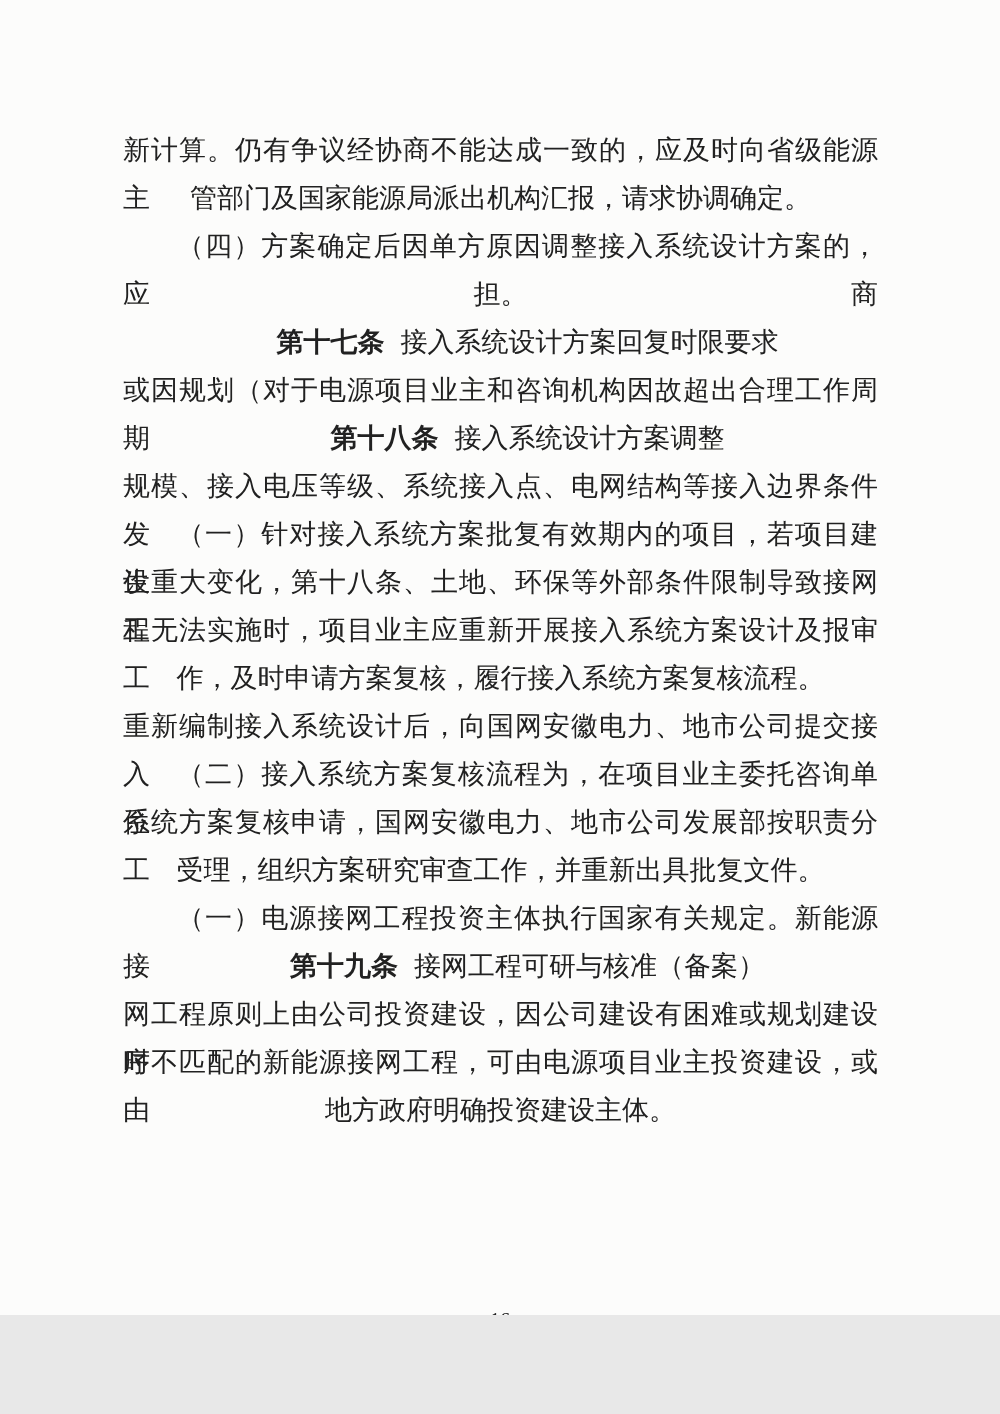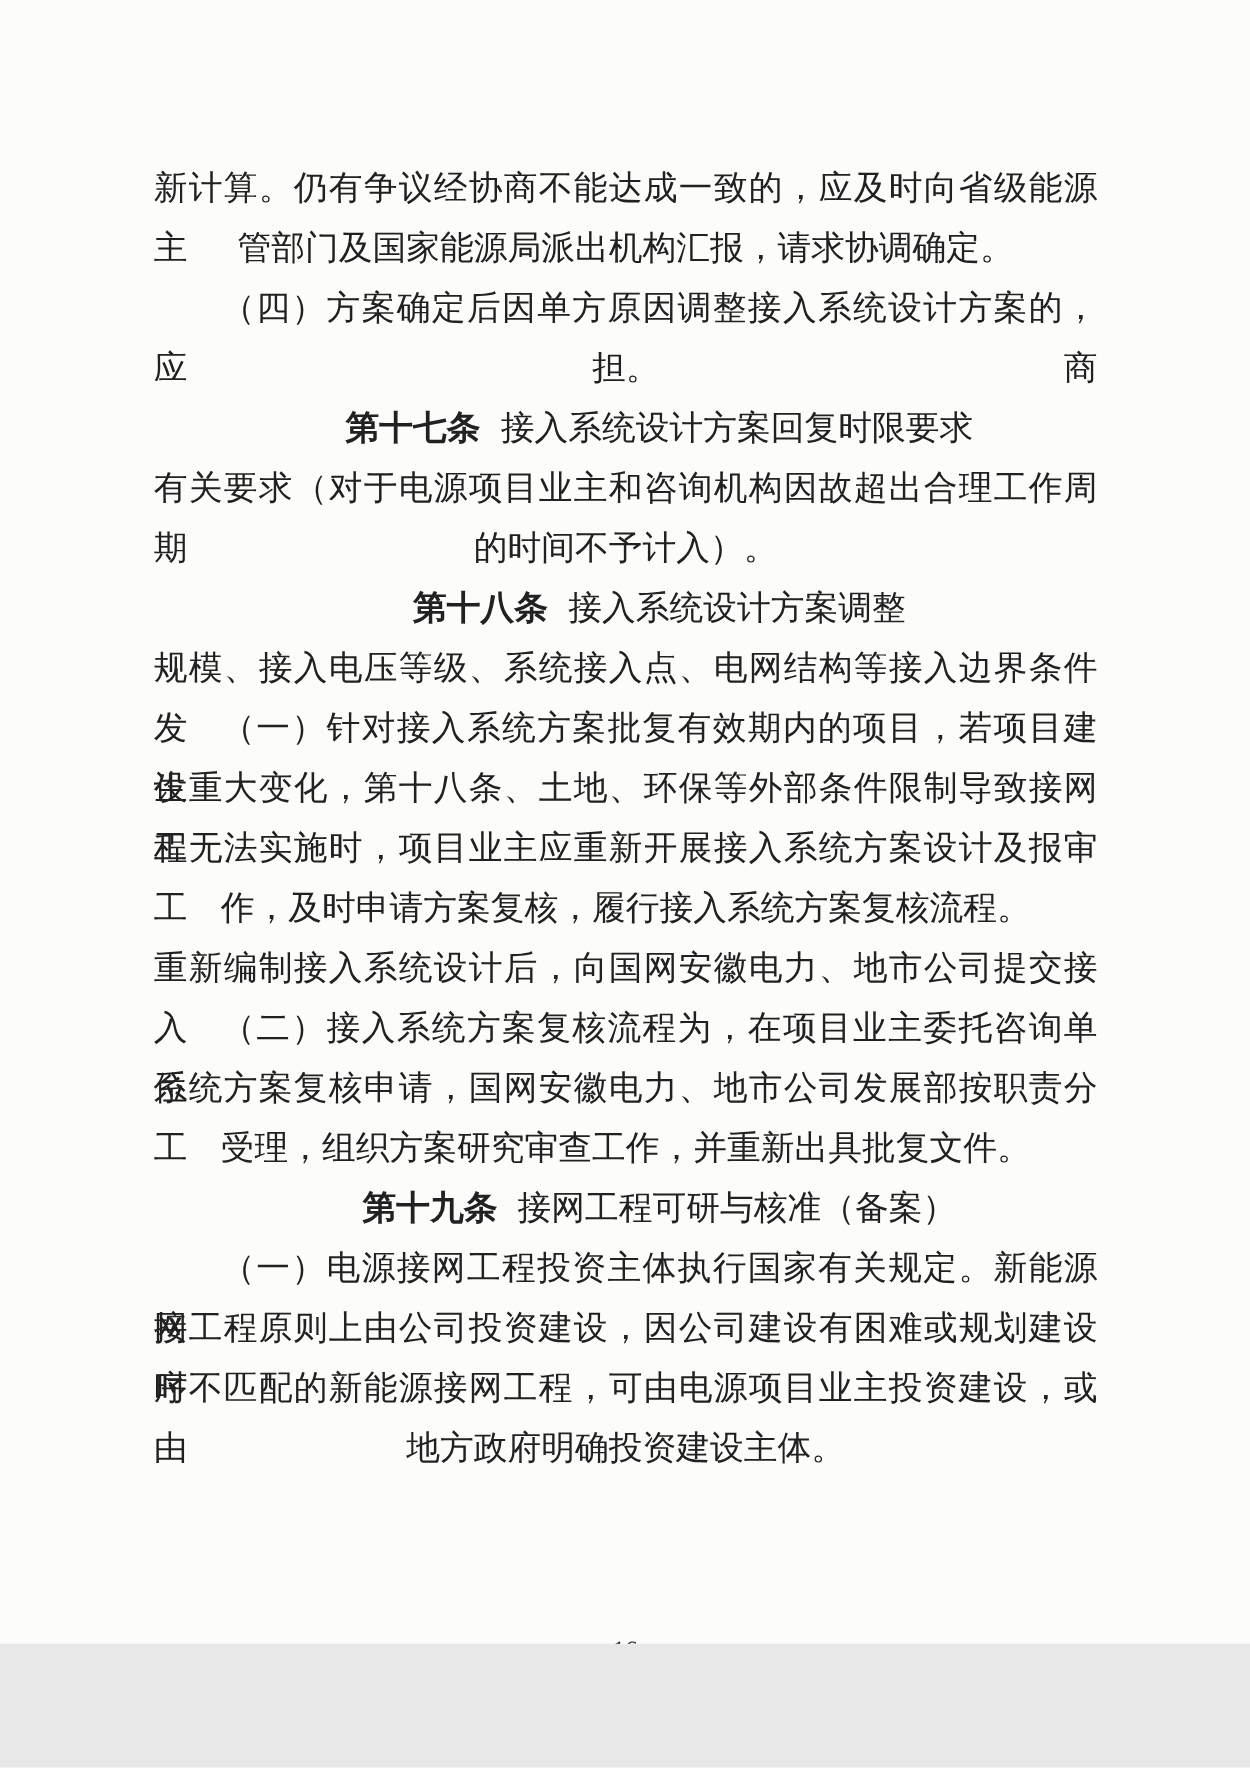--- a/index.html
+++ b/index.html
@@ -64,43 +64,42 @@
 
     <div class="line justify">新计算。仍有争议经协商不能达成一致的，应及时向省级能源主</div>
     <div class="line">管部门及国家能源局派出机构汇报，请求协调确定。</div>
     <div class="line justify indent">（四）方案确定后因单方原因调整接入系统设计方案的，应商</div>
     <div class="line">担。</div>
 
     <div class="line indent heading">
       <span class="num">第十七条</span><span>接入系统设计方案回复时限要求</span>
     </div>
 
-    <div class="line justify">有关要求（对于电源项目业主和咨询机构因故超出合理工作周期</div>
-    <div class="line">的时间不予计入）。</div>
+    <div class="line justify">或因规划（对于电源项目业主和咨询机构因故超出合理工作周期</div>
 
     <div class="line indent heading">
       <span class="num">第十八条</span><span>接入系统设计方案调整</span>
     </div>
 
     <div class="line justify">规模、接入电压等级、系统接入点、电网结构等接入边界条件发</div>
     <div class="line justify indent">（一）针对接入系统方案批复有效期内的项目，若项目建设</div>
     <div class="line justify">生重大变化，第十八条、土地、环保等外部条件限制导致接网工</div>
     <div class="line justify">程无法实施时，项目业主应重新开展接入系统方案设计及报审工</div>
     <div class="line">作，及时申请方案复核，履行接入系统方案复核流程。</div>
 
     <div class="line justify">重新编制接入系统设计后，向国网安徽电力、地市公司提交接入</div>
     <div class="line justify indent">（二）接入系统方案复核流程为，在项目业主委托咨询单位</div>
     <div class="line justify">系统方案复核申请，国网安徽电力、地市公司发展部按职责分工</div>
     <div class="line">受理，组织方案研究审查工作，并重新出具批复文件。</div>
 
+    <div class="line justify indent">（一）电源接网工程投资主体执行国家有关规定。新能源接</div>
+
     <div class="line indent heading">
       <span class="num">第十九条</span><span>接网工程可研与核准（备案）</span>
     </div>
-
-    <div class="line justify indent">（一）电源接网工程投资主体执行国家有关规定。新能源接</div>
     <div class="line justify">网工程原则上由公司投资建设，因公司建设有困难或规划建设时</div>
     <div class="line justify">序不匹配的新能源接网工程，可由电源项目业主投资建设，或由</div>
     <div class="line">地方政府明确投资建设主体。</div>
 
   </main>
 
   <footer class="footer">
     <span>— 16 —</span>
   </footer>
 </div>

